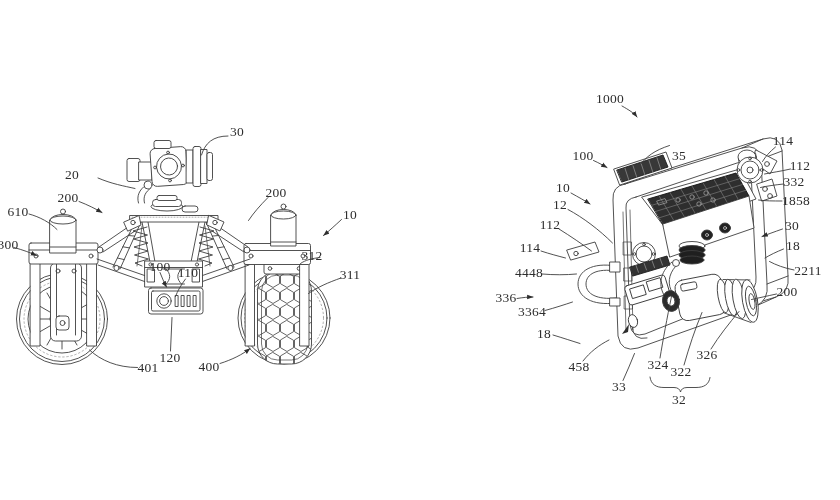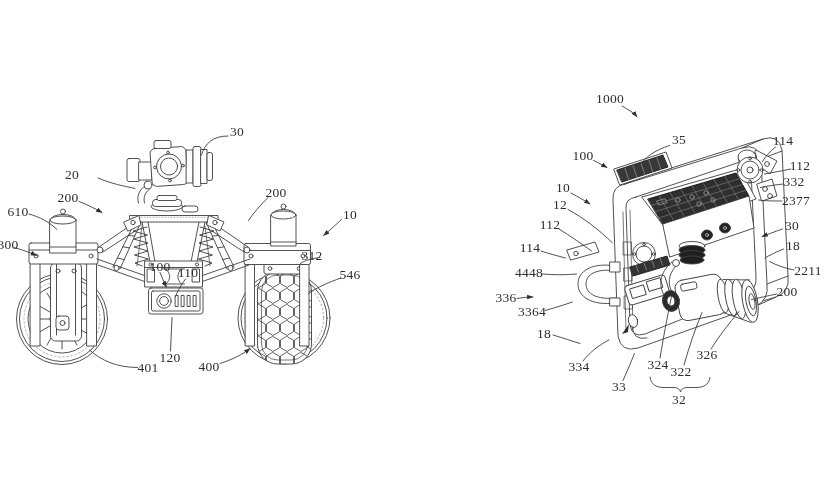--- a/index.html
+++ b/index.html
@@ -180,21 +180,21 @@
     </svg>
 
     <span class="ref" style="left:237px;top:132px">30</span>
     <span class="ref" style="left:72px;top:175px">20</span>
     <span class="ref" style="left:68px;top:198px">200</span>
     <span class="ref" style="left:276px;top:193px">200</span>
     <span class="ref" style="left:18px;top:212px">610</span>
     <span class="ref" style="left:350px;top:215px">10</span>
     <span class="ref" style="left:8px;top:245px">300</span>
     <span class="ref" style="left:312px;top:256px">312</span>
-    <span class="ref" style="left:350px;top:275px">546</span>
+    <span class="ref" style="left:350px;top:275px">311</span>
     <span class="ref" style="left:160px;top:267px">100</span>
     <span class="ref" style="left:188px;top:273px">110</span>
     <span class="ref" style="left:170px;top:358px">120</span>
     <span class="ref" style="left:148px;top:368px">401</span>
     <span class="ref" style="left:209px;top:367px">400</span>
   </div>
 
   <div class="fig fig-right">
     <svg class="art" width="420" height="500" viewBox="0 0 420 500">
       <defs>
@@ -332,38 +332,38 @@
         <path d="M163,361 C170,352 179,345 189,340"></path>
         <path d="M203,380.5 C207,371.5 211,362.5 214.5,353.5"></path>
         <path d="M240,358 C243,340 247,318 251.5,296.5"></path>
         <path d="M264,365 C269,347.5 275,329 282,312.5"></path>
         <path d="M291,349 C299,336 309,323.5 319,311.5"></path>
         <path d="M230,377 C231,384.5 236,387.5 244,387.5 L254,387.5 C258,387.5 260,389.5 260.5,392 C261,389.5 263,387.5 267,387.5 L276,387.5 C284,387.5 289,384.5 290,377.5"></path>
       </g>
     </svg>
 
     <span class="ref" style="left:190px;top:99px">1000</span>
-    <span class="ref" style="left:259px;top:140px">35</span>
+    <span class="ref" style="left:259px;top:156px">35</span>
     <span class="ref" style="left:163px;top:156px">100</span>
     <span class="ref" style="left:363px;top:141px">114</span>
     <span class="ref" style="left:380px;top:166px">112</span>
     <span class="ref" style="left:374px;top:182px">332</span>
-    <span class="ref" style="left:376px;top:201px">2377</span>
+    <span class="ref" style="left:376px;top:201px">1858</span>
     <span class="ref" style="left:143px;top:188px">10</span>
     <span class="ref" style="left:140px;top:205px">12</span>
     <span class="ref" style="left:130px;top:225px">112</span>
     <span class="ref" style="left:110px;top:248px">114</span>
     <span class="ref" style="left:372px;top:226px">30</span>
     <span class="ref" style="left:373px;top:246px">18</span>
     <span class="ref" style="left:388px;top:271px">2211</span>
     <span class="ref" style="left:109px;top:273px">4448</span>
     <span class="ref" style="left:86px;top:298px">336</span>
     <span class="ref" style="left:367px;top:292px">200</span>
     <span class="ref" style="left:112px;top:312px">3364</span>
     <span class="ref" style="left:124px;top:334px">18</span>
-    <span class="ref" style="left:159px;top:367px">334</span>
+    <span class="ref" style="left:159px;top:367px">458</span>
     <span class="ref" style="left:199px;top:387px">33</span>
     <span class="ref" style="left:238px;top:365px">324</span>
     <span class="ref" style="left:261px;top:372px">322</span>
     <span class="ref" style="left:287px;top:355px">326</span>
     <span class="ref" style="left:259px;top:400px">32</span>
   </div>
 </div>
 
 </body></html>

